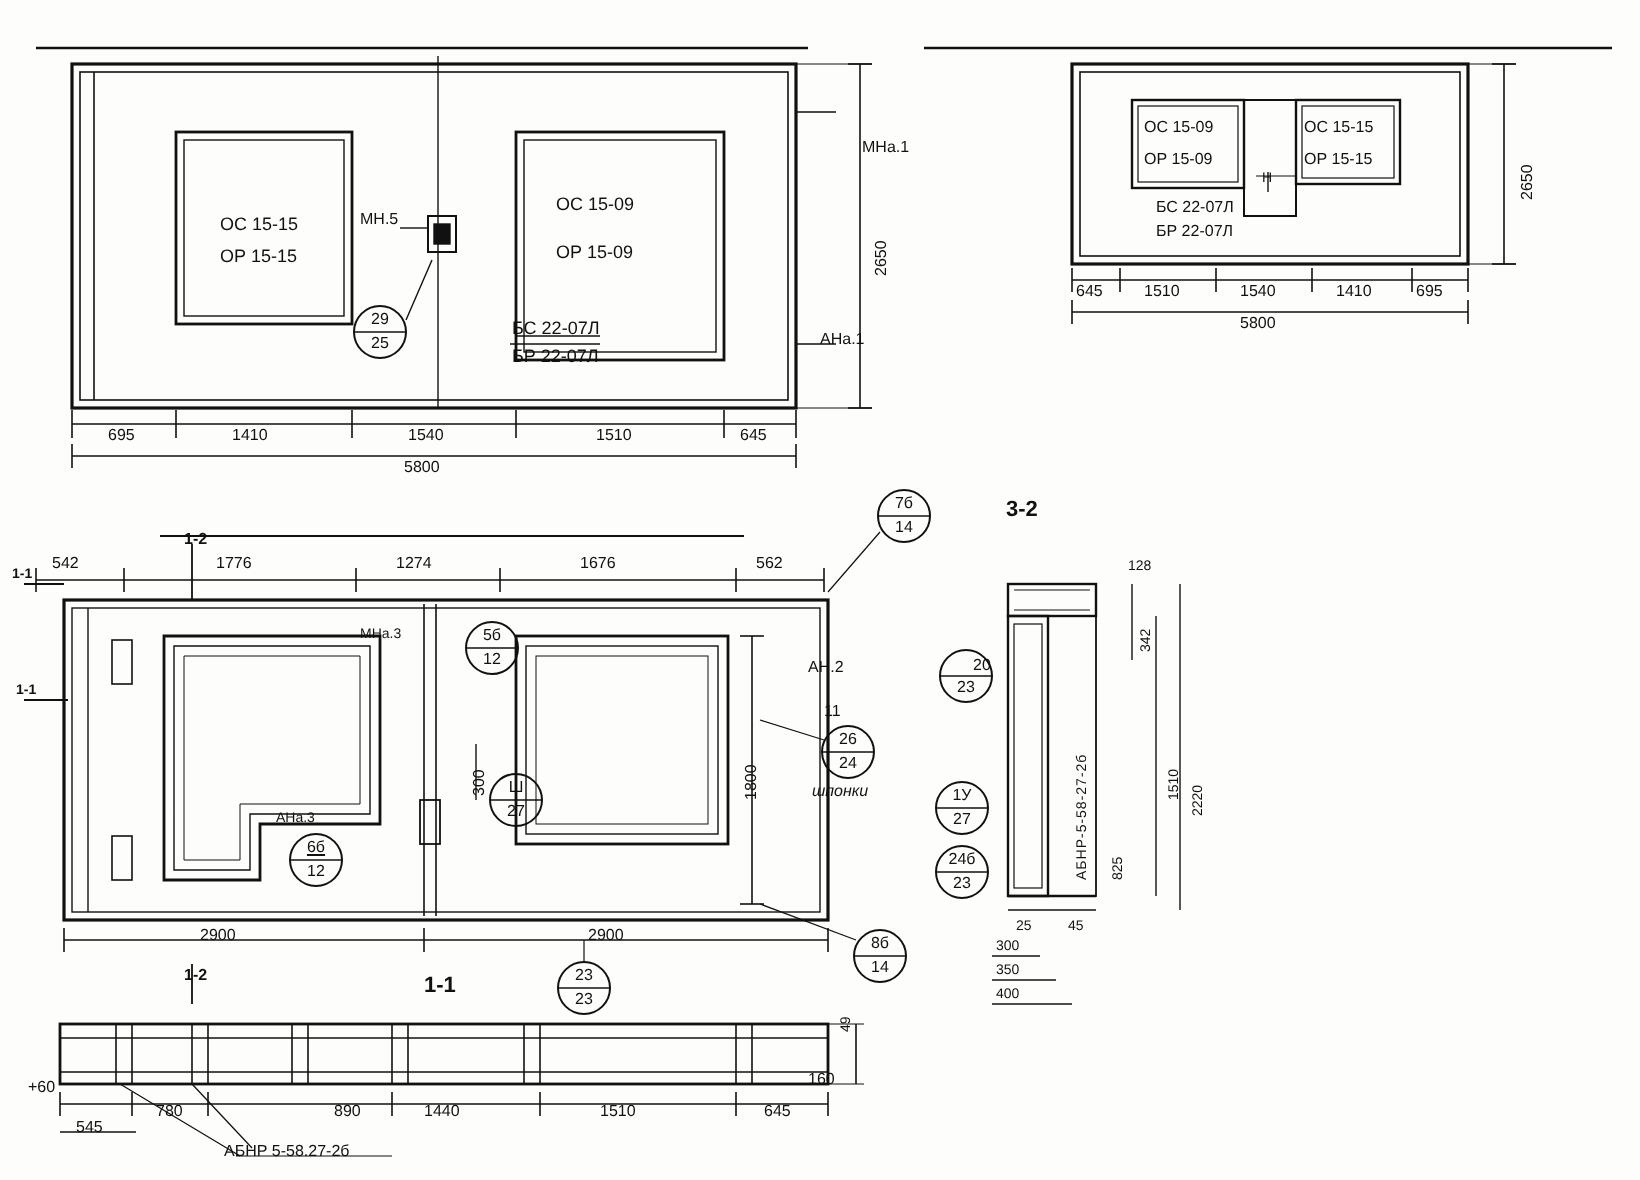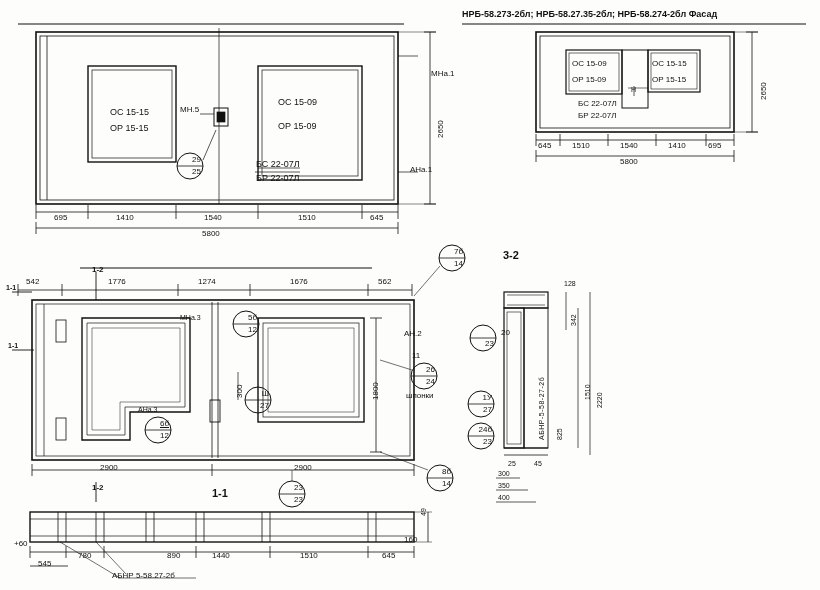--- a/index.html
+++ b/index.html
@@ -12,21 +12,21 @@
     position:relative;
   }
   #sheet{position:absolute;left:0;top:0;width:820px;height:590px;}
   .lbl{position:absolute;white-space:nowrap;font-size:9px;line-height:1;}
   .lbl.b{font-weight:bold;}
   .lbl.s{font-size:8px;}
   .lbl.xs{font-size:7px;}
   .lbl.big{font-size:12px;font-weight:bold;}
   .vert{transform-origin:left top;}
   svg{position:absolute;left:0;top:0;}
-  .circ-lbl{position:absolute;text-align:right;font-size:8px;line-height:9px;}
+  .circ-lbl{position:absolute;text-align:center;font-size:8px;line-height:9px;}
 </style>
 </head>
 <body>
 
 <div id="sheet">
 
 <svg width="820" height="590" viewBox="0 0 820 590">
   <g stroke="#111" fill="none" stroke-width="1">
 
     <line x1="18" y1="24" x2="404" y2="24" stroke-width="1.2"></line>
@@ -229,21 +229,20 @@
     <line x1="428" y1="512" x2="428" y2="542" stroke-width="0.8"></line>
     <line x1="414" y1="512" x2="432" y2="512" stroke-width="0.5"></line>
     <line x1="414" y1="542" x2="432" y2="542" stroke-width="0.5"></line>
 
     <line x1="60" y1="542" x2="120" y2="578" stroke-width="0.6"></line>
     <line x1="96" y1="542" x2="126" y2="574" stroke-width="0.6"></line>
     <line x1="118" y1="578" x2="196" y2="578" stroke-width="0.6"></line>
   </g>
 </svg>
 
-<div class="lbl b" style="left:462px;top:10px;font-size:9px;">НРБ-58.273-2бл; НРБ-58.27.35-2бл; НРБ-58.274-2бл  Фасад</div>
 <div class="lbl b" style="left:503px;top:250px;font-size:11px;">3-2</div>
 <div class="lbl b" style="left:212px;top:488px;font-size:11px;">1-1</div>
 
 <div class="lbl" style="left:110px;top:108px;">ОС 15-15</div>
 <div class="lbl" style="left:110px;top:124px;">ОР 15-15</div>
 <div class="lbl" style="left:278px;top:98px;">ОС 15-09</div>
 <div class="lbl" style="left:278px;top:122px;">ОР 15-09</div>
 <div class="lbl" style="left:256px;top:160px;">БС 22-07Л</div>
 <div class="lbl" style="left:256px;top:174px;">БР 22-07Л</div>
 <div class="lbl s" style="left:180px;top:106px;">МН.5</div>
@@ -285,21 +284,21 @@
 <div class="lbl s vert" style="left:372px;top:400px;transform:rotate(-90deg);">1800</div>
 <div class="lbl s vert" style="left:236px;top:398px;transform:rotate(-90deg);">300</div>
 
 <div class="lbl xs" style="left:180px;top:314px;">МНа.3</div>
 <div class="lbl xs" style="left:138px;top:406px;">АНа.3</div>
 <div class="lbl s" style="left:404px;top:330px;">АН.2</div>
 <div class="lbl s b" style="left:92px;top:266px;">1-2</div>
 <div class="lbl s b" style="left:92px;top:484px;">1-2</div>
 <div class="lbl xs b" style="left:6px;top:284px;">1-1</div>
 <div class="lbl xs b" style="left:8px;top:342px;">1-1</div>
-<div class="lbl s" style="left:406px;top:392px;">шпонки</div>
+<div class="lbl s" style="left:406px;top:392px;font-style:italic;">шпонки</div>
 <div class="lbl s" style="left:412px;top:352px;">11</div>
 
 <div class="circ-lbl" style="left:441px;top:247px;width:22px;">7б</div>
 <div class="circ-lbl" style="left:441px;top:259px;width:22px;">14</div>
 <div class="circ-lbl" style="left:235px;top:313px;width:22px;">5б</div>
 <div class="circ-lbl" style="left:235px;top:325px;width:22px;">12</div>
 <div class="circ-lbl" style="left:147px;top:419px;width:22px;text-decoration:underline;">6б</div>
 <div class="circ-lbl" style="left:147px;top:431px;width:22px;">12</div>
 <div class="circ-lbl" style="left:247px;top:389px;width:22px;">Ш</div>
 <div class="circ-lbl" style="left:247px;top:401px;width:22px;">27</div>

